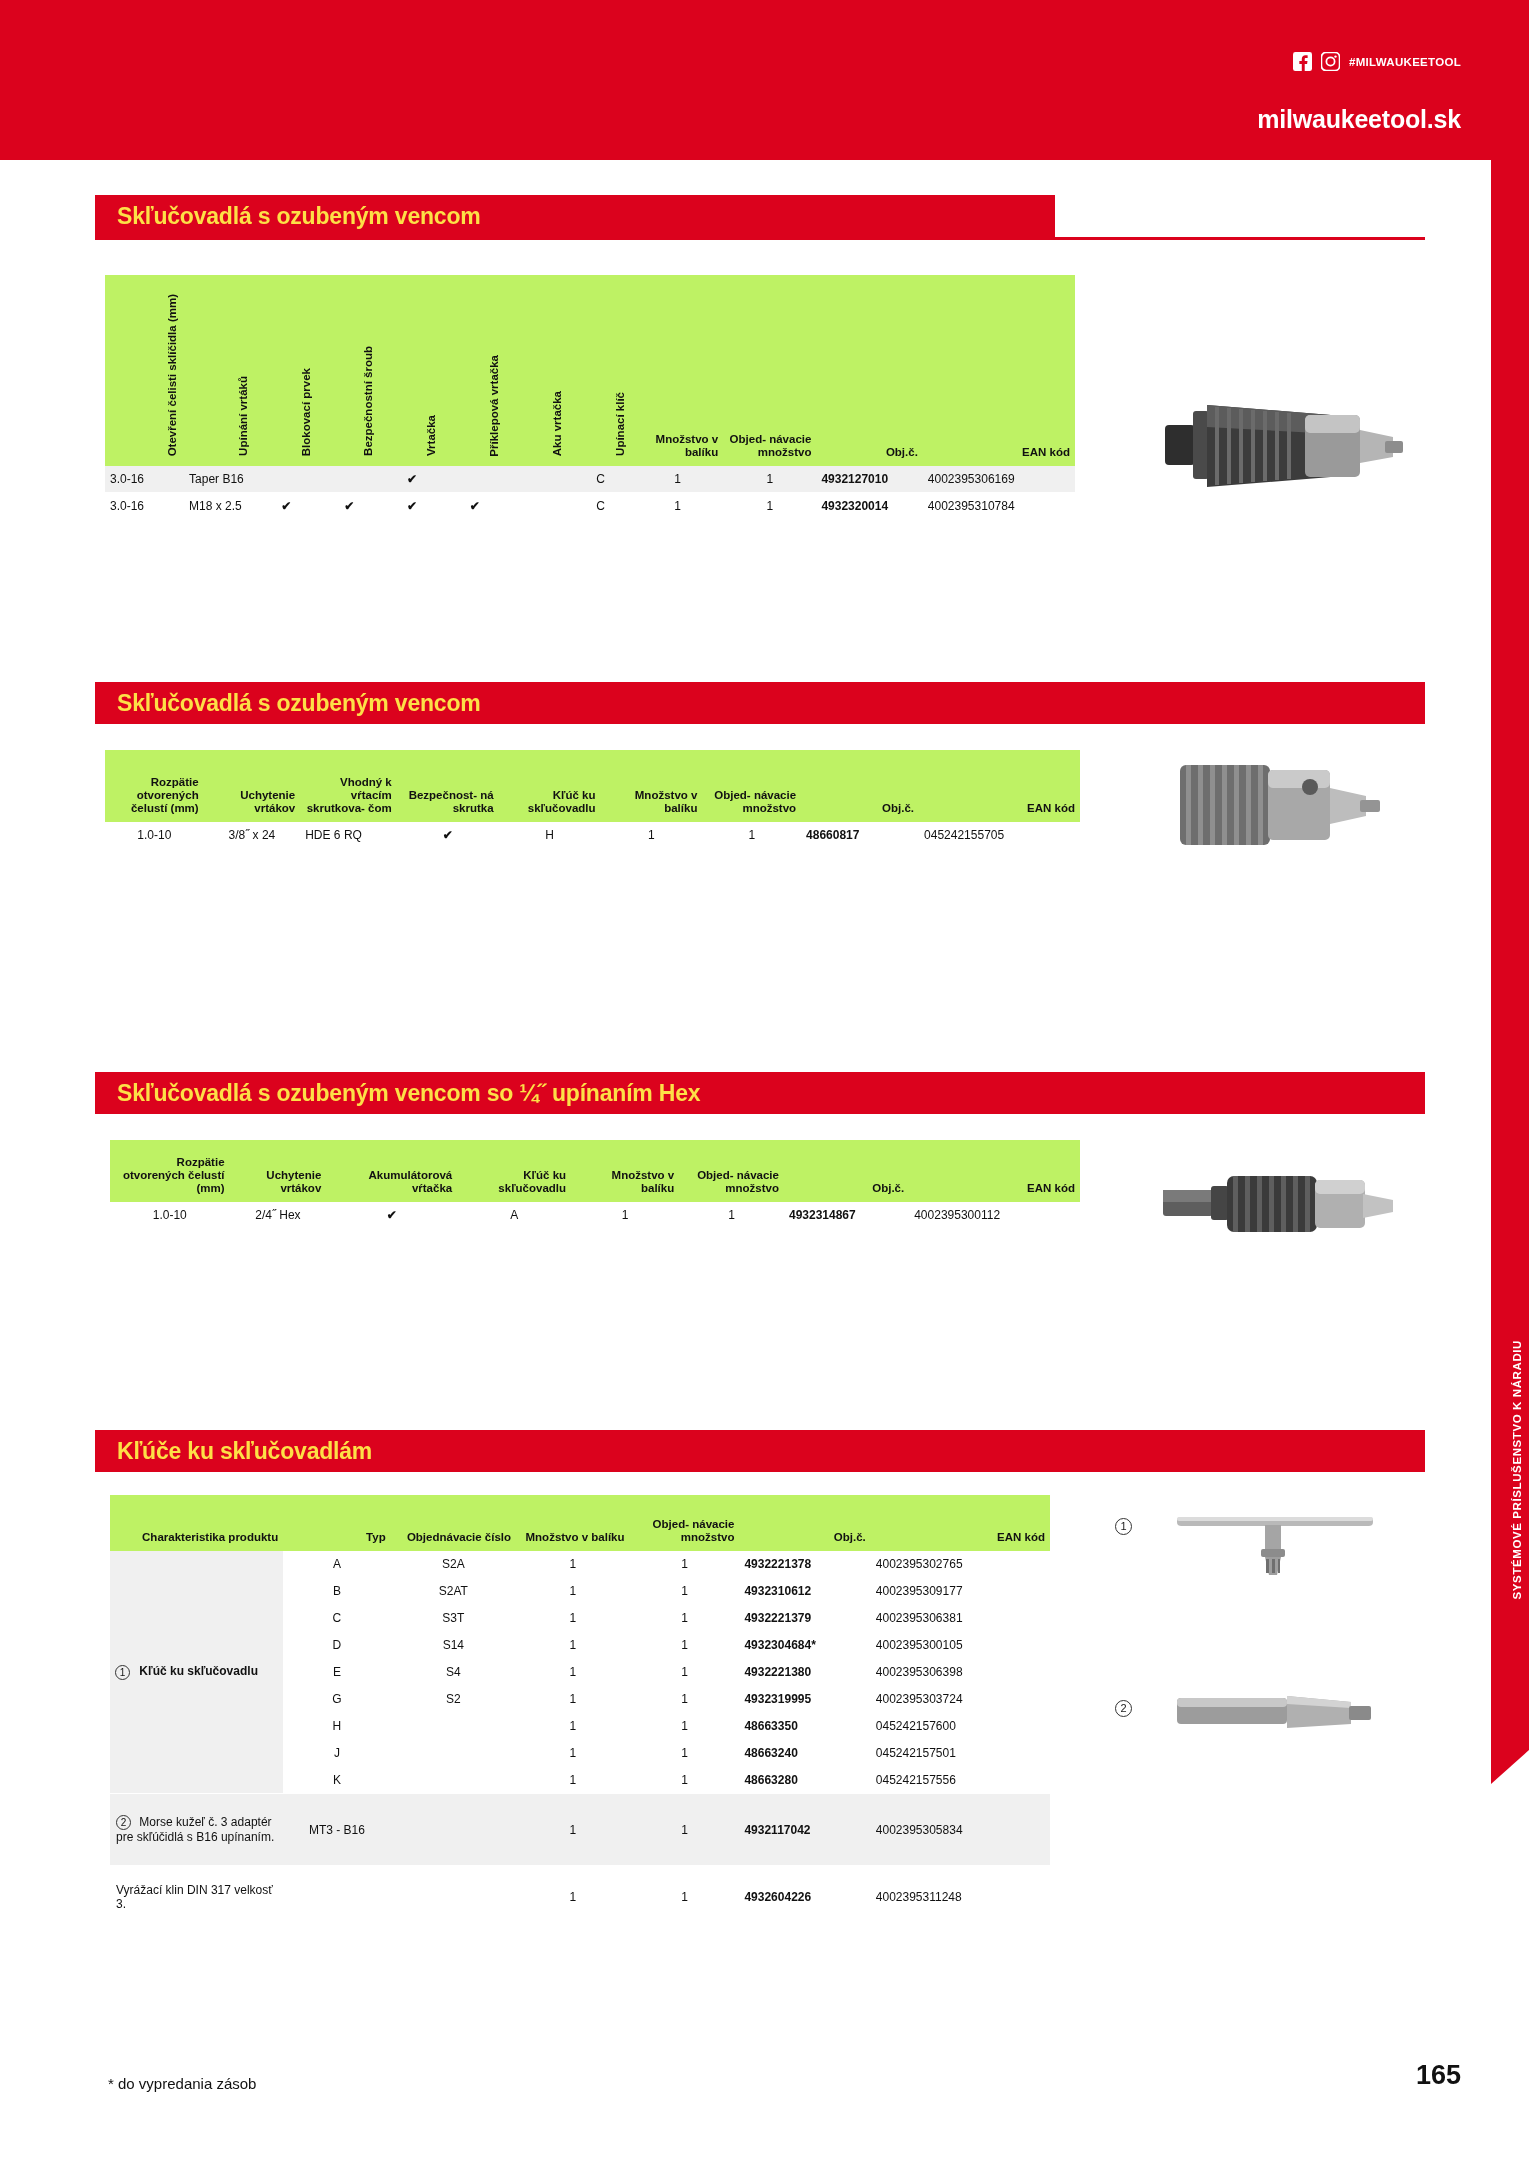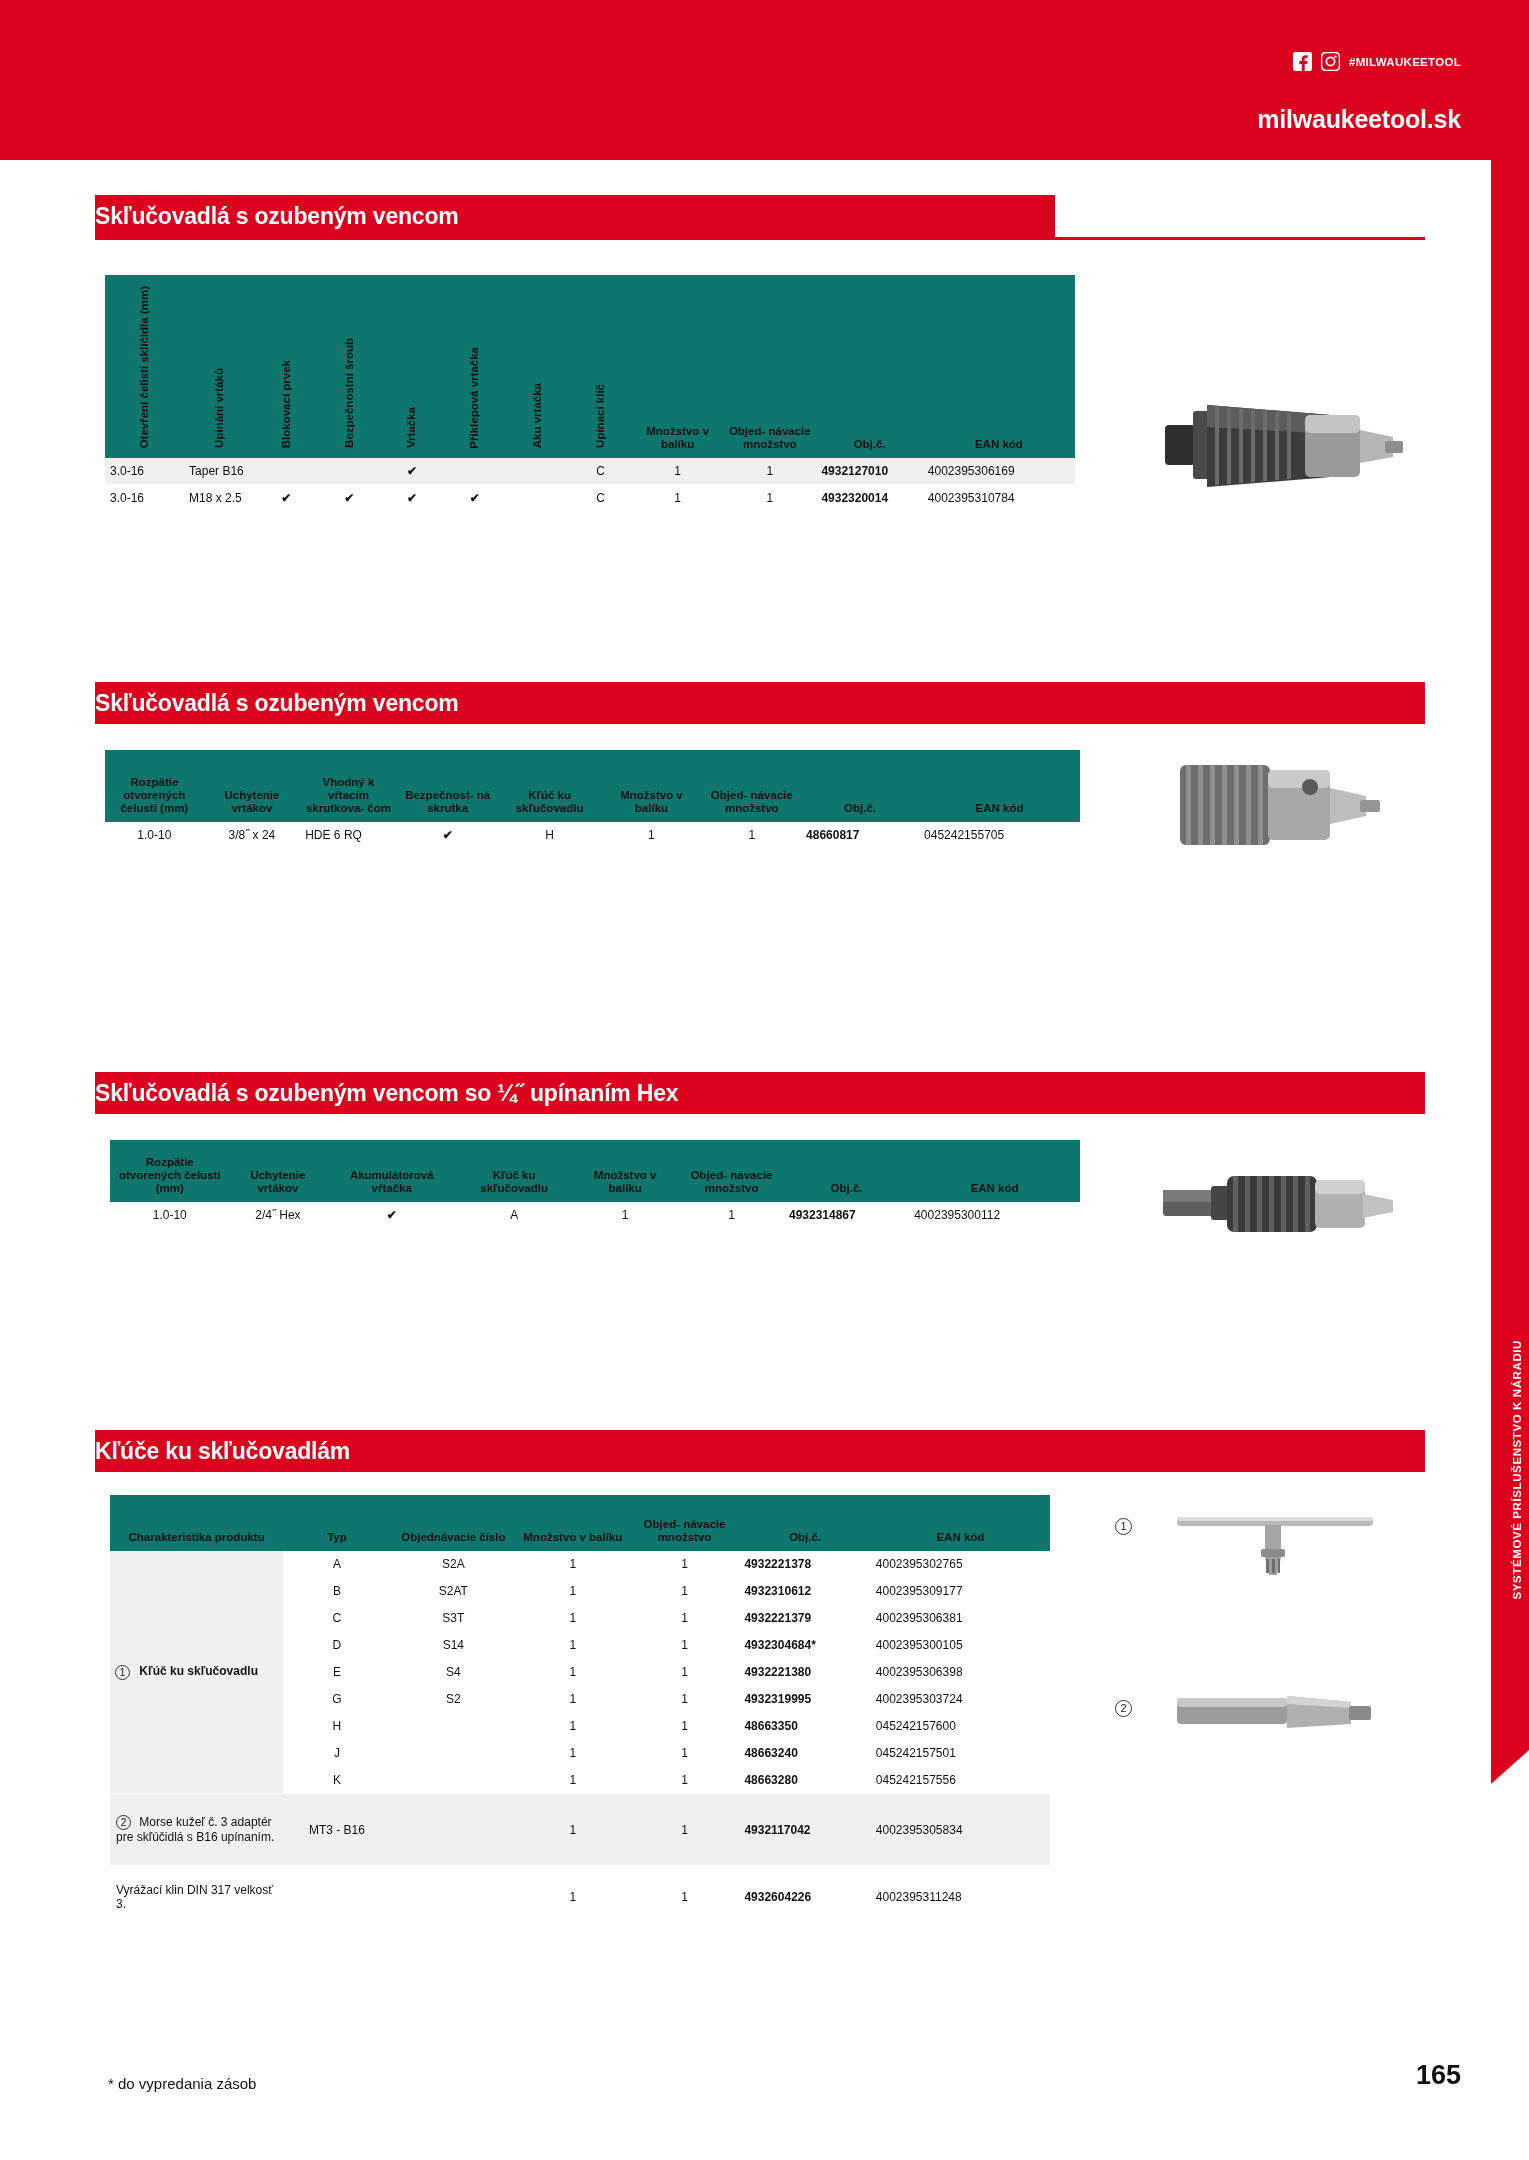--- a/index.html
+++ b/index.html
@@ -84,47 +84,48 @@
 
   
   .section-bar {
     position: absolute;
     background: #db021d;
     height: 42px;
     display: flex;
     align-items: center;
   }
   .section-bar .title {
-    color: #ffffff;
+    color: #fde047;
     font-size: 23px;
     font-weight: bold;
     letter-spacing: -0.2px;
+    padding-left: 22px;
     white-space: nowrap;
   }
   .section-underline {
     position: absolute;
     height: 3px;
     background: #db021d;
   }
 
   
   table {
     border-collapse: collapse;
     font-size: 12px;
   }
   .tbl {
     position: absolute;
   }
   .tbl thead th {
-    background: #0f766e;
+    background: #bef264;
     font-size: 11.5px;
     font-weight: bold;
-    text-align: center;
+    text-align: right;
     vertical-align: bottom;
-    padding: 5px 5px 7px 5px;
+    padding: 13px 5px 7px 5px;
     color: #111;
     line-height: 1.14;
   }
   .tbl tbody td {
     padding: 6px 5px;
     font-size: 12px;
     color: #111;
     vertical-align: middle;
     border-bottom: 1px solid #ffffff;
   }

